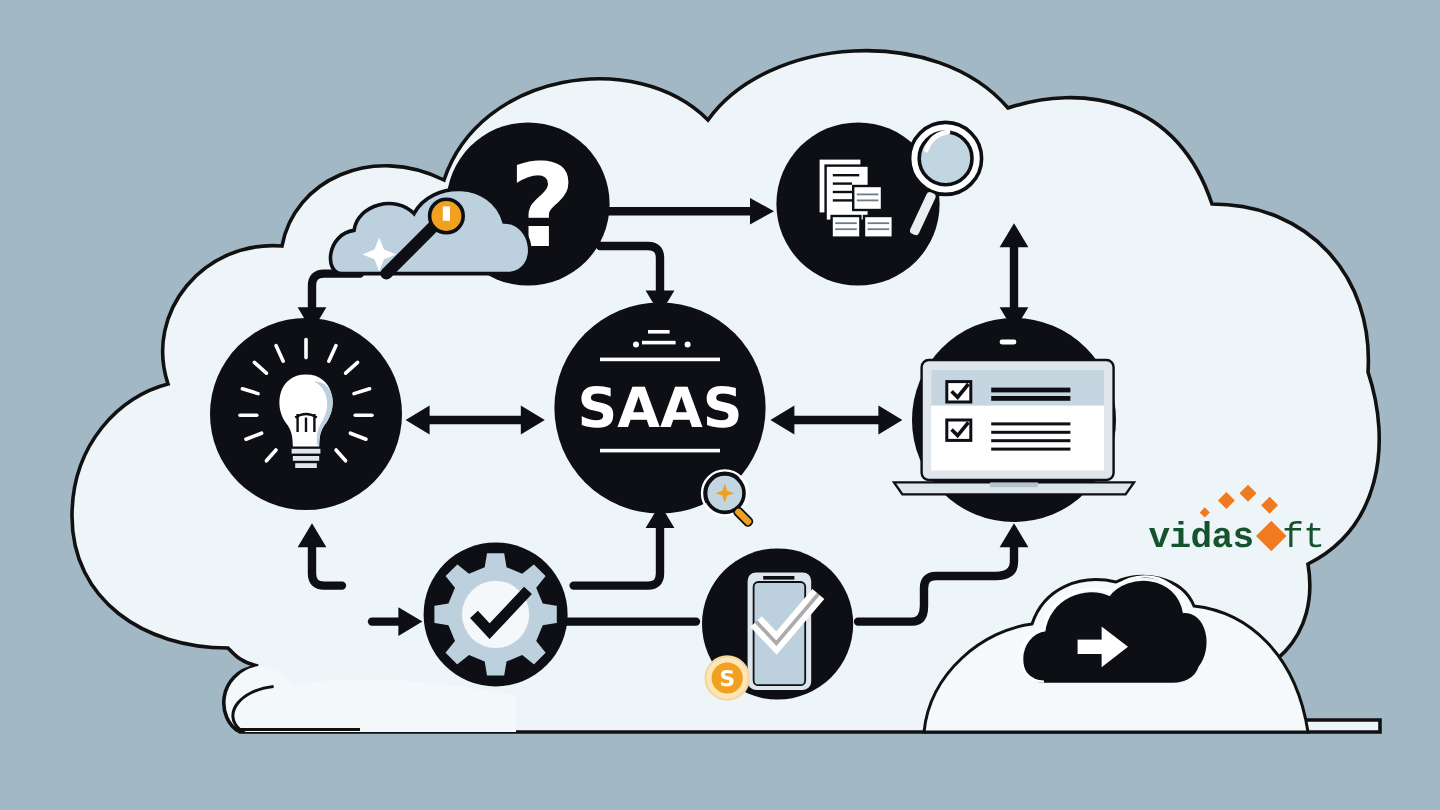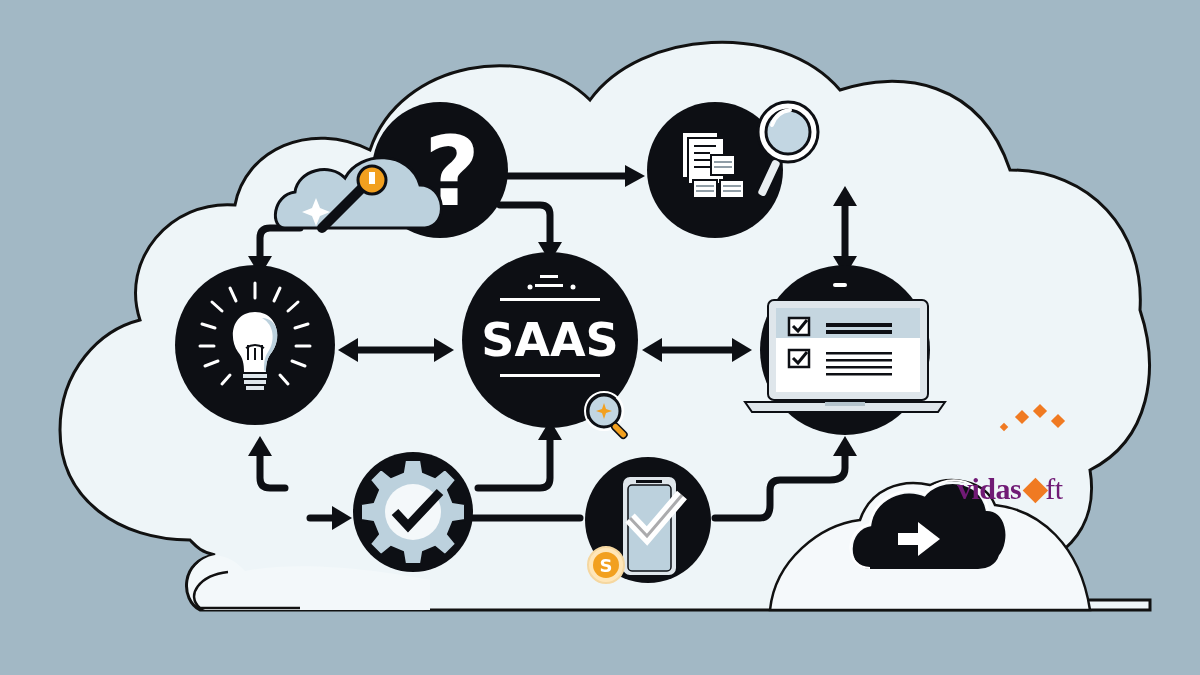--- a/index.html
+++ b/index.html
@@ -1,21 +1,21 @@
 <!DOCTYPE html>
 <html><head>
   <meta charset="utf-8">
   <style>
     html, body { margin: 0; padding: 0; }
     body { width: 1200px; height: 675px; overflow: hidden; background: #a2b8c5; font-family: "Liberation Sans", sans-serif; }
     .stage { position: relative; width: 1200px; height: 675px; }
     svg.scene { position: absolute; left: 0; top: 0; }
     .node-label { font-family: "DejaVu Sans", sans-serif; font-weight: bold; fill: #ffffff; }
     .logo { position: absolute; left: 957px; top: 404px; width: 150px; height: 70px; }
-    .logo-text { position: absolute; left: 0; top: 28px; font-family: Liberation Serif, serif; font-size: 30px; color: #701a75; letter-spacing: -0.5px; white-space: nowrap; margin-top: 40px; }
+    .logo-text { position: absolute; left: 0; top: 28px; font-family: Liberation Mono, monospace; font-size: 30px; color: #14532d; letter-spacing: -0.5px; white-space: nowrap; }
     .logo-text b { font-weight: bold; }
     .logo-text .light { font-weight: normal; }
     .logo-dot { position: absolute; width: 10px; height: 10px; background: #f07a22; transform: rotate(45deg); }
   </style>
 </head>
 <body>
 
 <div class="stage">
   <svg class="scene" width="1200" height="675" viewBox="0 0 1200 675" xmlns="http://www.w3.org/2000/svg">
 

